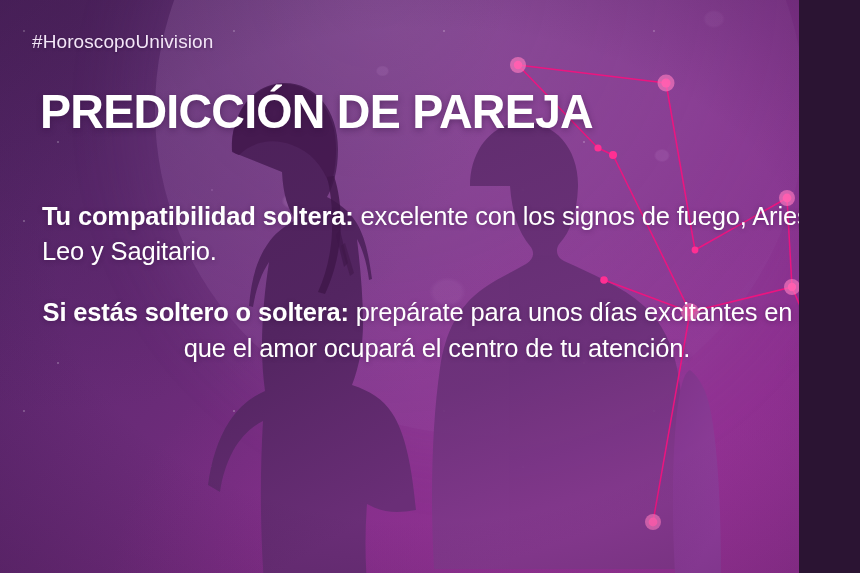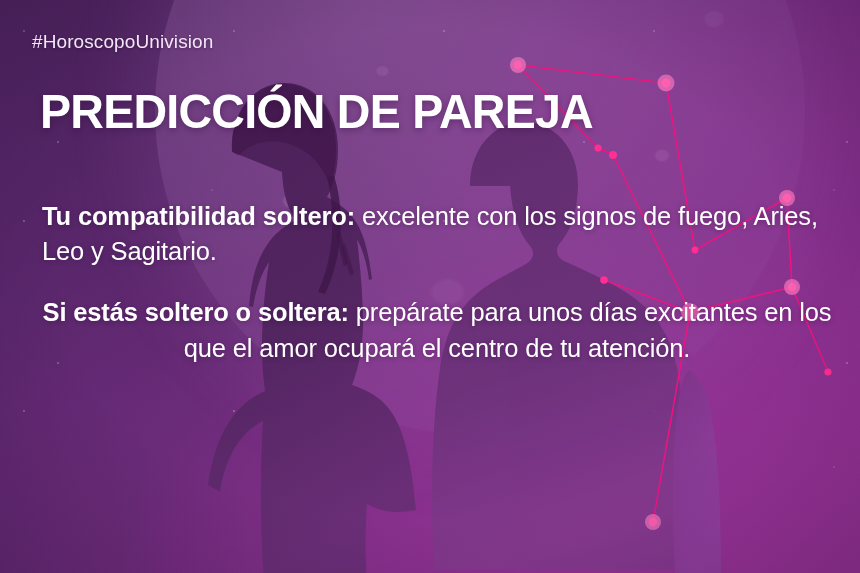--- a/index.html
+++ b/index.html
@@ -6,21 +6,21 @@
     margin: 0;
     padding: 0;
     background: #2b1433;
   }
   body {
     font-family: "Liberation Sans", sans-serif;
   }
 
   .card {
     position: relative;
-    width: 860px;
+    width: 799px;
     height: 573px;
     overflow: hidden;
     background: #0c4a6e;
     user-select: none;
   }
 
   
   .bg-base {
     position: absolute;
     inset: 0;
@@ -291,21 +291,21 @@
   <div class="vignette"></div>
 
   <div class="content">
 
     <div class="hashtag">#HoroscopoUnivision</div>
 
     <h1 class="title">PREDICCIÓN DE PAREJA</h1>
 
     <div class="body-block">
       <p class="para">
-        <b>Tu compatibilidad soltero:</b><span> excelente con los signos de fuego, Aries, Leo y Sagitario.</span>
+        <b>Tu compatibilidad soltera:</b><span> excelente con los signos de fuego, Aries, Leo y Sagitario.</span>
       </p>
       <p class="para">
         <b>Si estás soltero o soltera:</b><span> prepárate para unos días excitantes en los que el amor ocupará el centro de tu atención.</span>
       </p>
     </div>
 
   </div>
 </div>
 
 </body></html>

